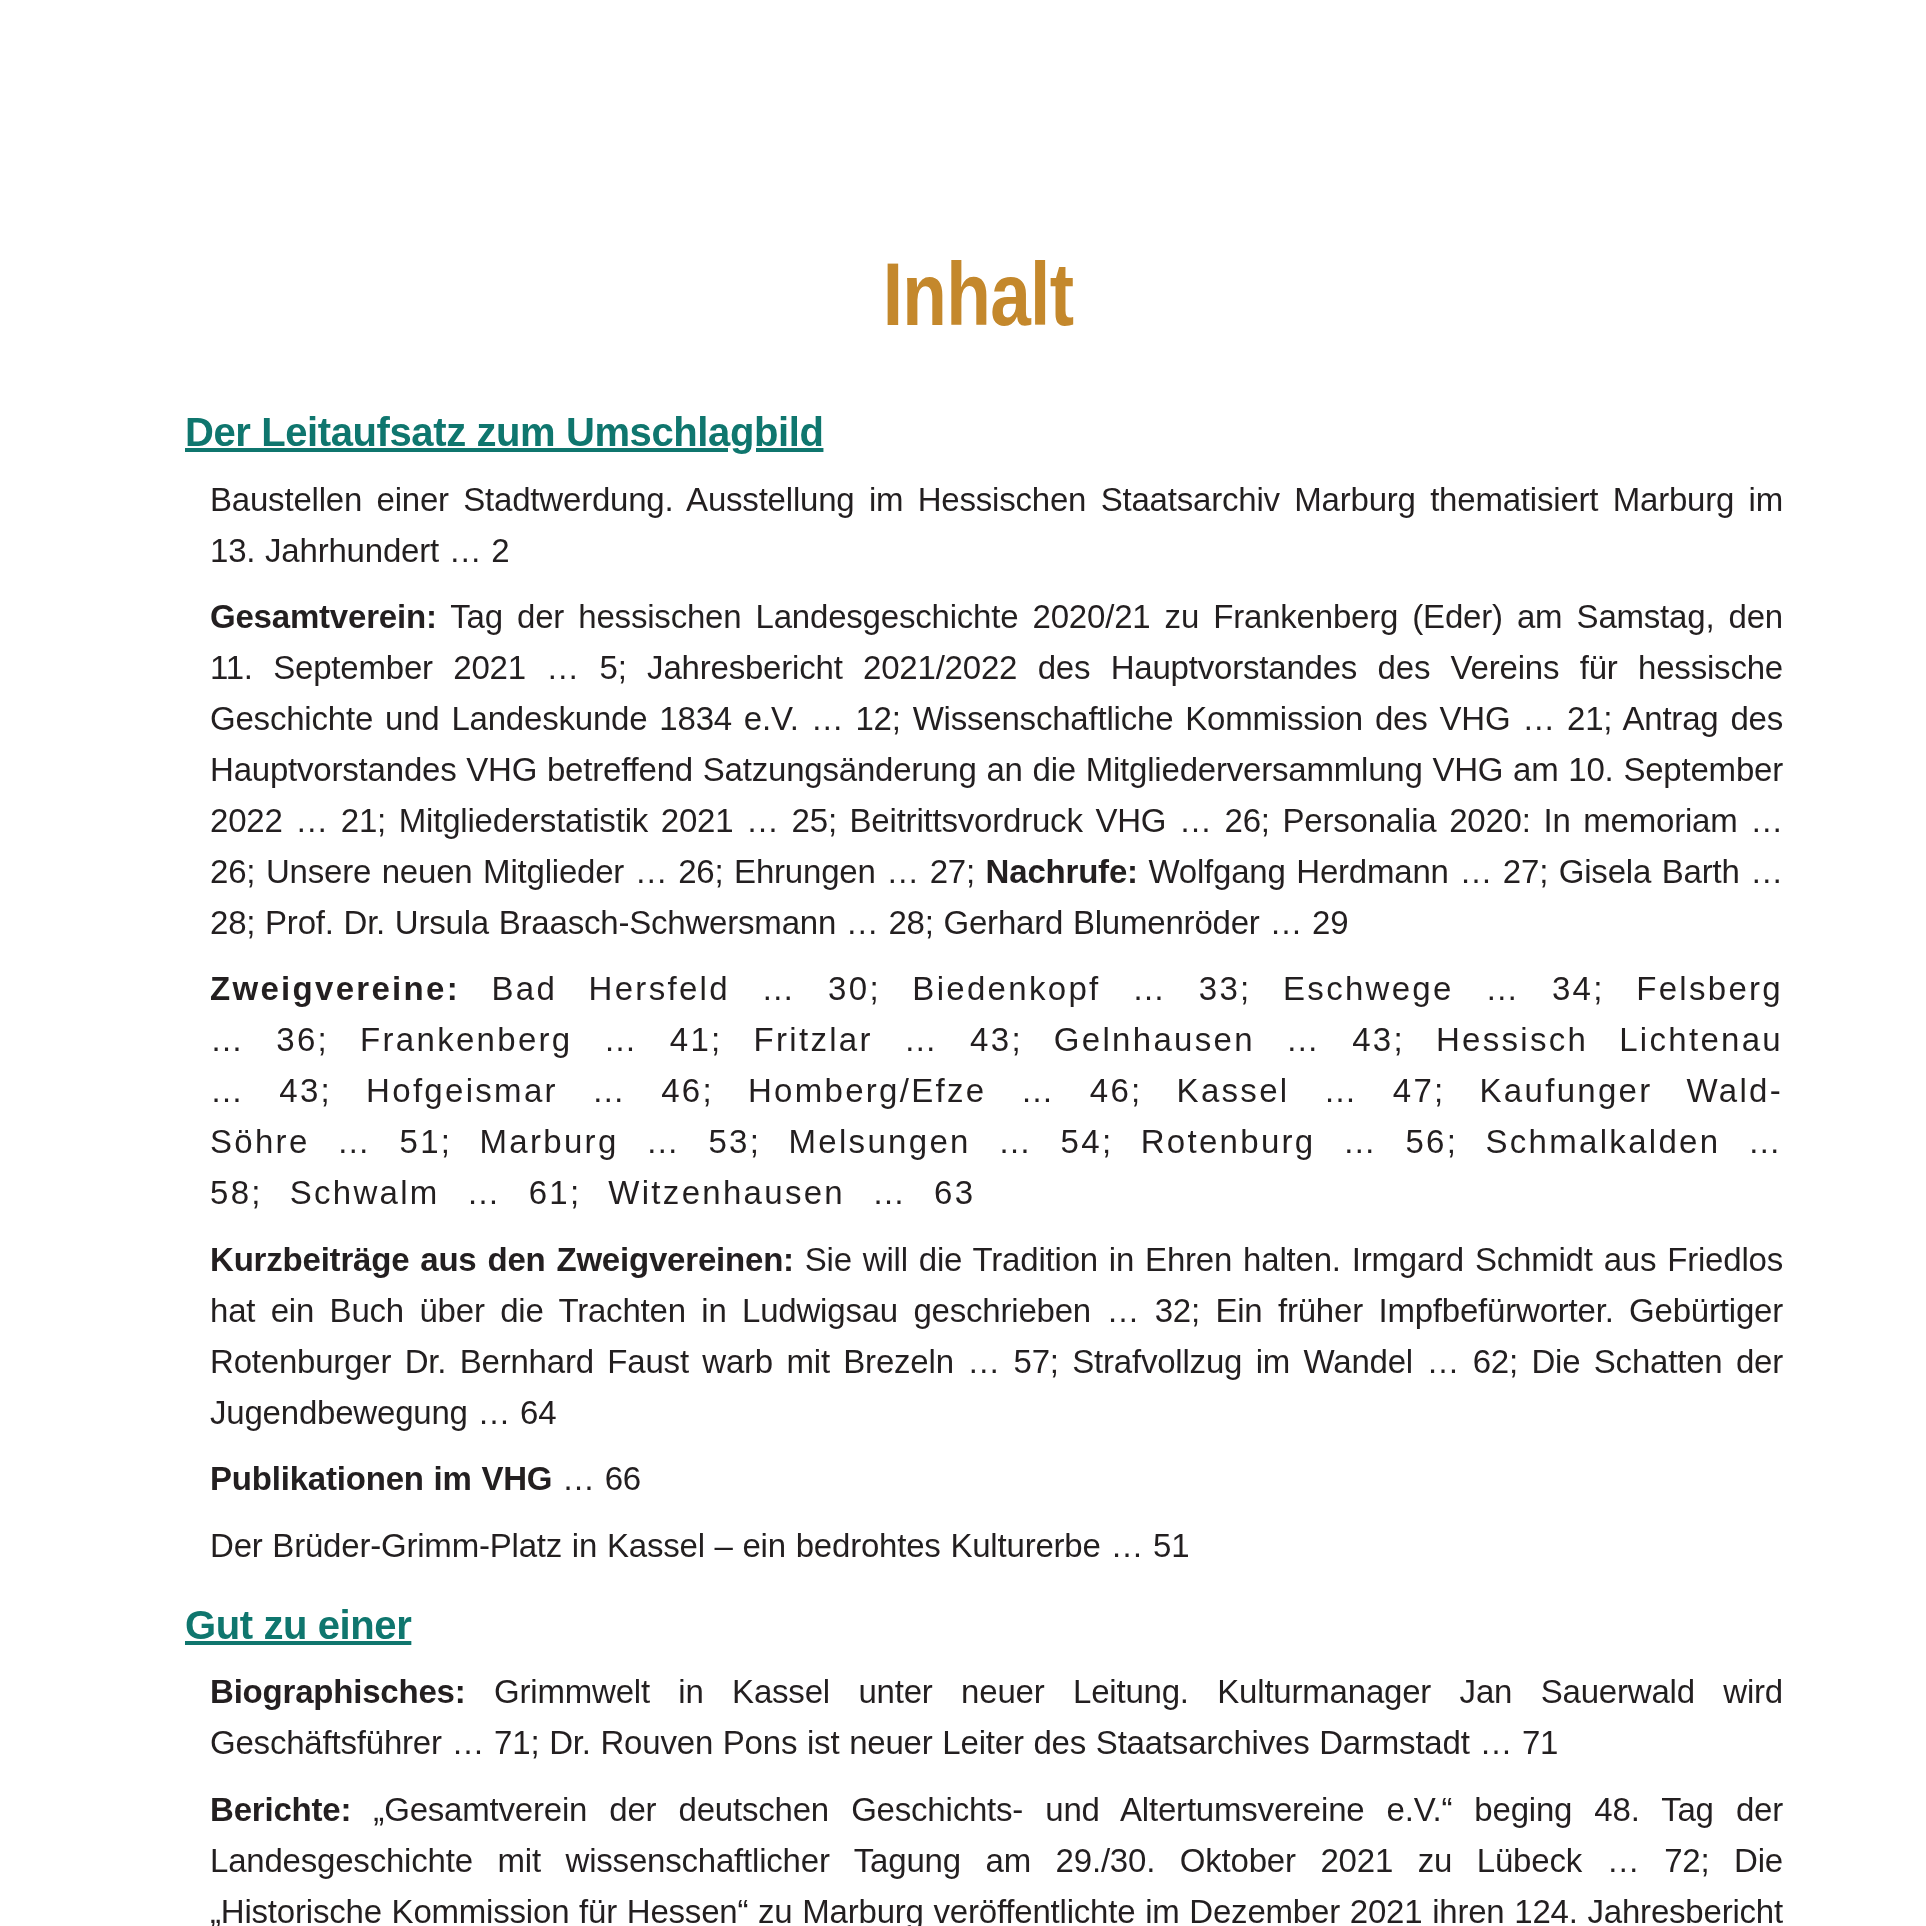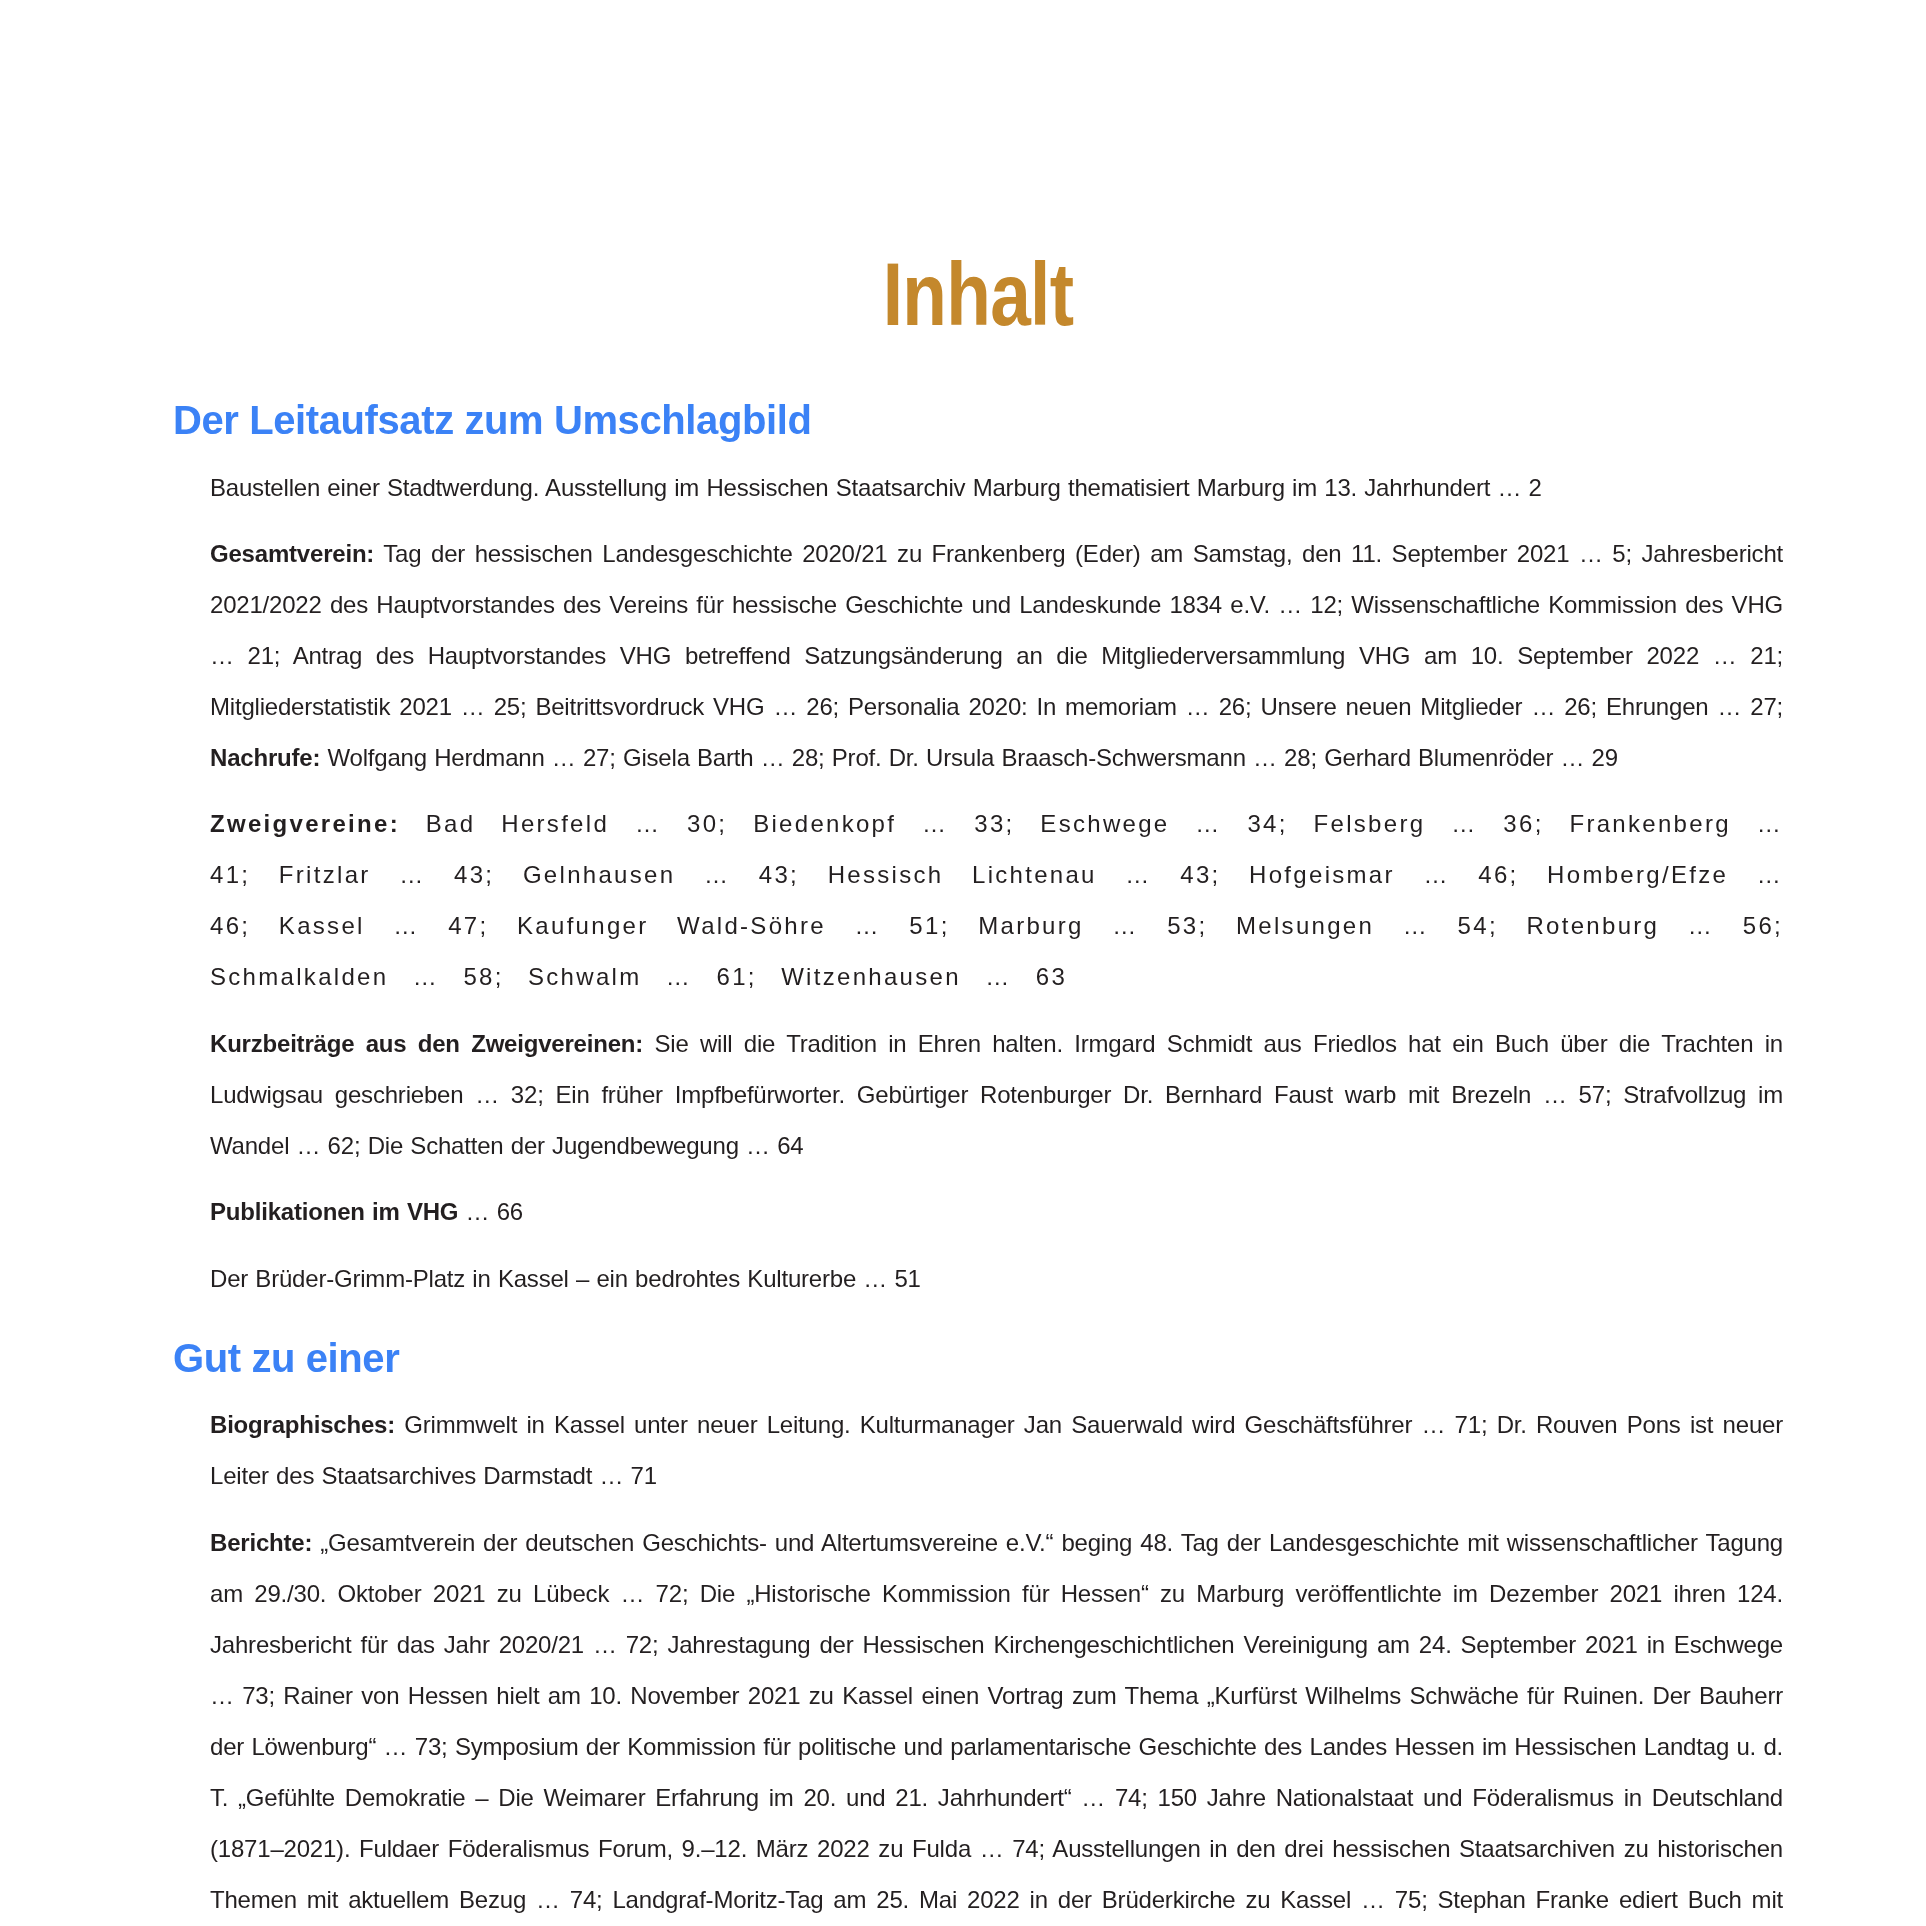--- a/index.html
+++ b/index.html
@@ -39,34 +39,35 @@
     .content {
       position: absolute;
       top: 393px;
       left: 0;
       width: 1610px;
     }
     .section {
       margin: 0;
     }
     .section-heading {
-      margin: 0;
+      margin: 12px;
       font-size: 40px;
       font-weight: bold;
-      color: #3b82f6;
+      color: #0f766e;
       line-height: 54px;
       letter-spacing: -0.4px;
+      text-decoration: underline;
     }
     .entries {
       padding-left: 37px;
       margin-top: 14.6px;
     }
     .entry {
       margin: 0 0 15.4px 0;
-      font-size: 24px;
+      font-size: 33px;
       line-height: 51px;
       text-align: justify;
       letter-spacing: -0.2px;
       word-spacing: 0.8px;
     }
     .entry .label {
       font-weight: bold;
     }
     .entry .inline-label {
       font-weight: bold;

